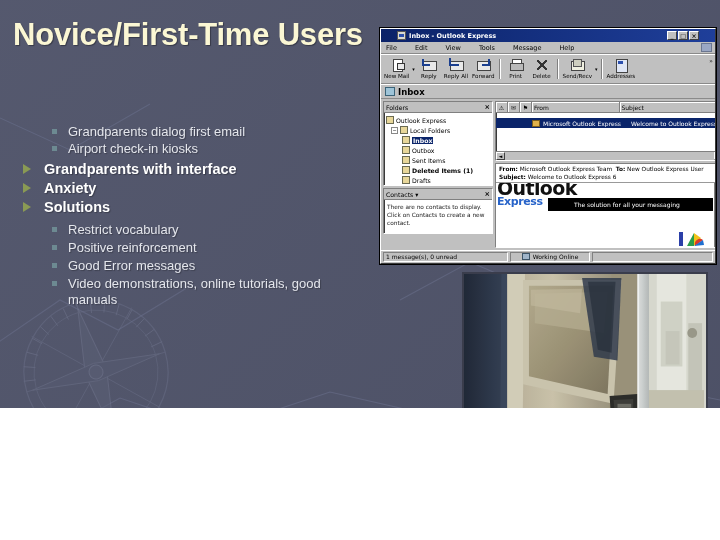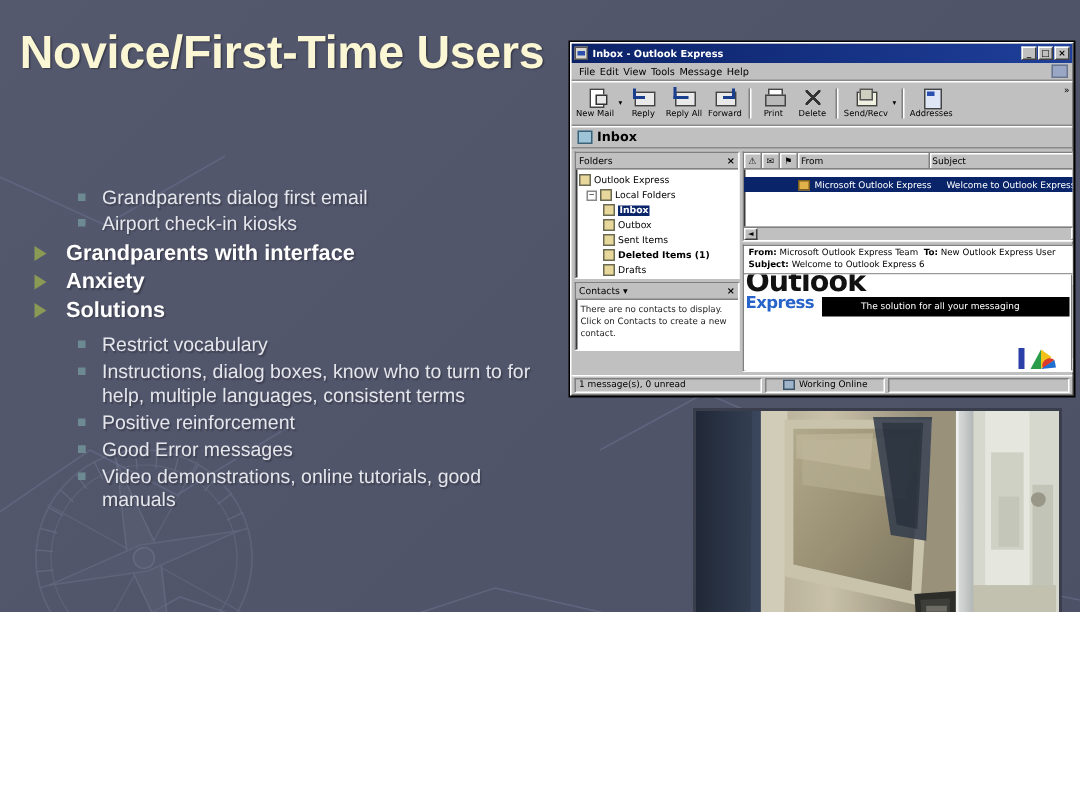--- a/index.html
+++ b/index.html
@@ -100,21 +100,21 @@
     font-family: "DejaVu Sans", sans-serif;
     font-size: 6px;
     color: #000;
     overflow: hidden;
   }
 
   .oe-titlebar {
     height: 13px;
     background: linear-gradient(90deg, #0b2268 0%, #1f3f9a 100%);
     display: flex; align-items: center;
-    padding: 0 2px;
+    padding: 0 16px;
     color: #fff;
     font-weight: bold;
     font-size: 6.5px;
   }
   .oe-titlebar .tb-ico {
     width: 9px; height: 9px;
     background: #d8d8d0;
     border: 1px solid #555;
     margin-right: 3px;
     position: relative;
@@ -136,21 +136,21 @@
     border-bottom-color: #404040;
     color: #000;
     font-size: 6px;
     line-height: 7px;
     text-align: center;
   }
 
   .oe-menubar {
     height: 12px;
     display: flex; align-items: center;
-    gap: 3px;
+    gap: 18px;
     padding: 0 5px;
     border-bottom: 1px solid #8a8a8a;
     font-size: 6.5px;
     position: relative;
   }
   .oe-menubar .mlogo {
     position: absolute; right: 3px; top: 1px;
     width: 11px; height: 9px;
     background: #9aa7c4;
     border: 1px solid #6a7690;
@@ -510,24 +510,20 @@
       <span>Solutions</span>
     </div>
 
     <div id="solutions-list">
       <div class="lvl2">
         <span class="mk"></span>
         <span>Restrict vocabulary</span>
       </div>
       <div class="lvl2">
         <span class="mk"></span>
-        <span>Instructions, dialog boxes, know who to turn to for help, multiple languages, consistent terms</span>
-      </div>
-      <div class="lvl2">
-        <span class="mk"></span>
         <span>Positive reinforcement</span>
       </div>
       <div class="lvl2">
         <span class="mk"></span>
       </div>
       <div class="lvl2">
         <span class="mk"></span>
         <span>Good Error messages</span>
       </div>
       <div class="lvl2">

